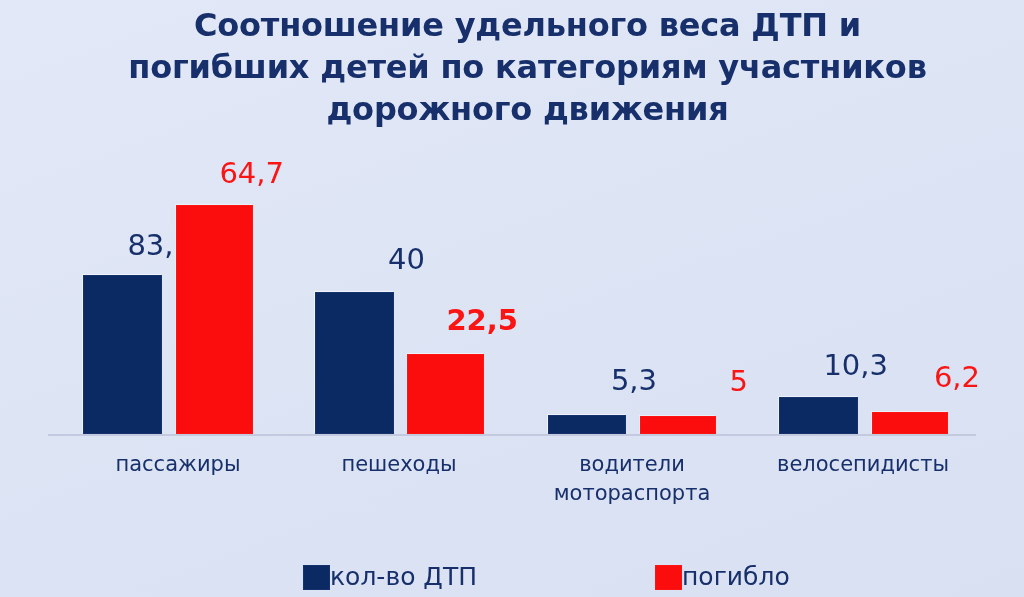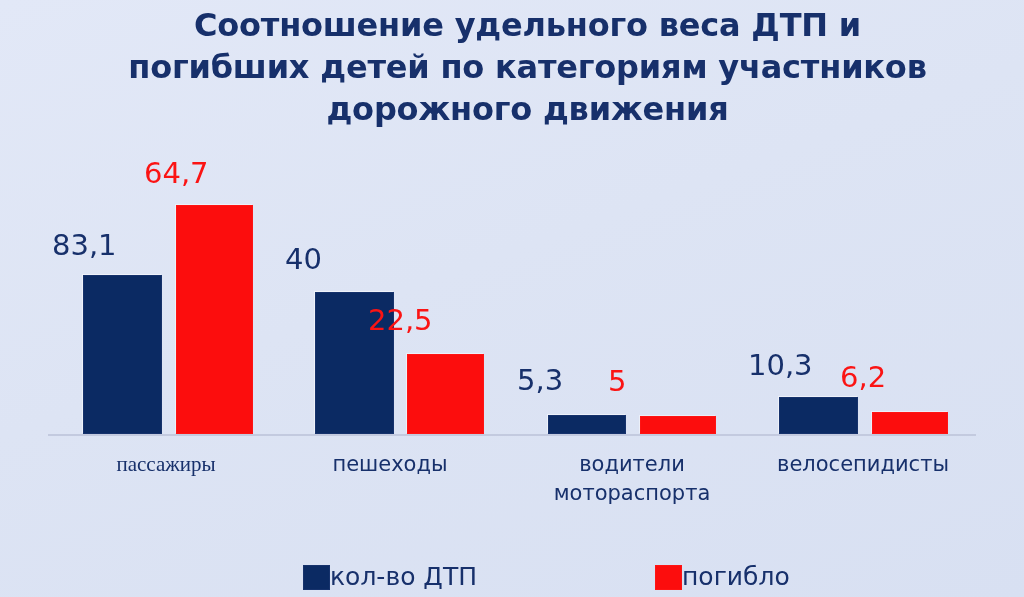--- a/index.html
+++ b/index.html
@@ -64,21 +64,21 @@
     box-shadow: -1px -1px 0 rgba(255,255,255,0.5);
   }
   .bar.red {
     background: #fc0d0d;
     border: 1px solid #ff1414;
     box-shadow: -1px -1px 0 rgba(255,255,255,0.45);
   }
 
   .value-label {
     position: absolute;
-    text-align: left;
+    text-align: right;
     font-size: 29px;
     font-weight: normal;
     line-height: 34px;
     white-space: nowrap;
     font-family: "DejaVu Sans", "Liberation Sans", sans-serif;
   }
   .value-label.navy { color: #17306b; }
   .value-label.red  { color: #fb1414; }
 
   .cat-label {
@@ -135,31 +135,31 @@
   <div id="plot">
 
     <div id="baseline"></div>
 
     <div class="bar navy" style="left:83px; top:275px; width:79px; height:159px;"></div>
     <div class="value-label navy" style="left:52px; top:228px; width:140px;">83,1</div>
 
     <div class="bar red" style="left:176px; top:205px; width:77px; height:229px;"></div>
     <div class="value-label red" style="left:144px; top:156px; width:140px;">64,7</div>
 
-    <div class="cat-label" style="left:56px; top:450px; width:220px;font-family:Liberation Serif, serif;">
+    <div class="cat-label" style="left:68px; top:450px; width:220px;">
       <span class="cline">пассажиры</span>
     </div>
 
     <div class="bar navy" style="left:315px; top:292px; width:79px; height:142px;"></div>
     <div class="value-label navy" style="left:285px; top:242px; width:140px;">40</div>
 
     <div class="bar red" style="left:407px; top:354px; width:77px; height:80px;"></div>
-    <div class="value-label red" style="left:368px; top:303px; width:140px;">22,5</div>
+    <div class="value-label red" style="left:378px; top:303px; width:140px;font-weight:bold;">22,5</div>
 
-    <div class="cat-label" style="left:280px; top:450px; width:220px;">
+    <div class="cat-label" style="left:289px; top:450px; width:220px;">
       <span class="cline">пешеходы</span>
     </div>
 
     <div class="bar navy" style="left:548px; top:415px; width:78px; height:19px;"></div>
     <div class="value-label navy" style="left:517px; top:363px; width:140px;">5,3</div>
 
     <div class="bar red" style="left:640px; top:416px; width:76px; height:18px;"></div>
     <div class="value-label red" style="left:608px; top:364px; width:140px;">5</div>
 
     <div class="cat-label" style="left:522px; top:450px; width:220px;">

